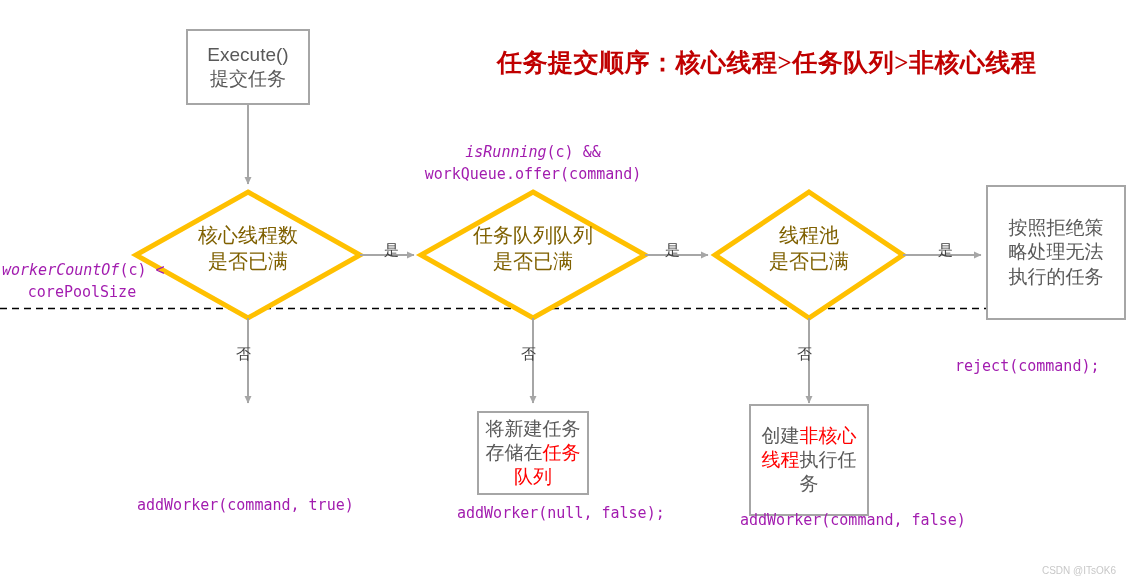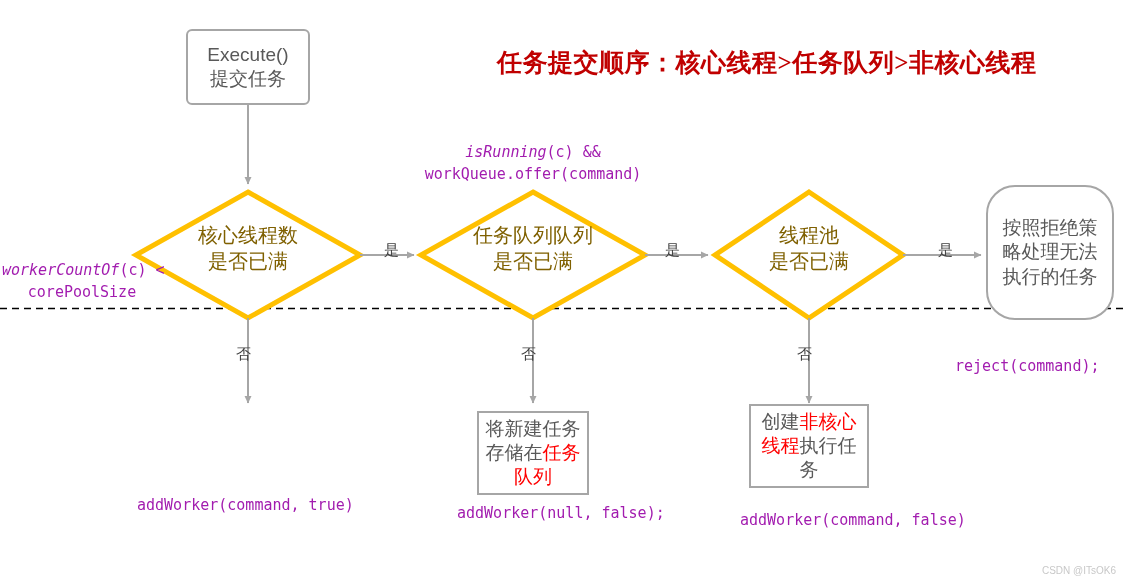--- a/index.html
+++ b/index.html
@@ -126,21 +126,21 @@
 
     <line x1="248" y1="318" x2="248" y2="403" stroke="#A6A6A6" stroke-width="2" marker-end="url(#arrowGray)"></line>
 
     <line x1="533" y1="318" x2="533" y2="403" stroke="#A6A6A6" stroke-width="2" marker-end="url(#arrowGray)"></line>
 
     <line x1="809" y1="318" x2="809" y2="403" stroke="#A6A6A6" stroke-width="2" marker-end="url(#arrowGray)"></line>
   </svg>
 
   <div class="title" style="left:497px; top:46px;">任务提交顺序：核心线程&gt;任务队列&gt;非核心线程</div>
 
-  <div class="node proc" style="left:186px; top:29px; width:124px; height:76px;border-radius:6px;">
+  <div class="node proc" style="left:186px; top:29px; width:124px; height:76px;">
     <div class="inner">
       <div>Execute()</div>
       <div>提交任务</div>
     </div>
   </div>
 
   <div class="diamond-label" style="left:136px; top:222px; width:224px;">
     <div>核心线程数</div>
     <div>是否已满</div>
   </div>
@@ -148,40 +148,40 @@
   <div class="diamond-label" style="left:421px; top:222px; width:224px;">
     <div>任务队列队列</div>
     <div>是否已满</div>
   </div>
 
   <div class="diamond-label" style="left:715px; top:222px; width:188px;">
     <div>线程池</div>
     <div>是否已满</div>
   </div>
 
-  <div class="node proc" style="left:986px; top:185px; width:128px; height:135px;border-radius:29px;">
+  <div class="node proc" style="left:986px; top:185px; width:140px; height:135px;">
     <div class="inner">
       <div>按照拒绝策</div>
       <div>略处理无法</div>
       <div>执行的任务</div>
     </div>
   </div>
 
 
   <div class="node proc" style="left:477px; top:411px; width:112px; height:84px;">
     <div class="inner">
       <div>将新建任务</div>
       <div>
         <span>存储在</span><span class="red">任务</span>
       </div>
       <div class="red">队列</div>
     </div>
   </div>
 
-  <div class="node proc" style="left:749px; top:404px; width:120px; height:84px;">
+  <div class="node proc" style="left:749px; top:404px; width:120px; height:112px;">
     <div class="inner">
       <div>
         <span>创建</span><span class="red">非核心</span>
       </div>
       <div>
         <span class="red">线程</span><span>执行任</span>
       </div>
       <div>务</div>
     </div>
   </div>

